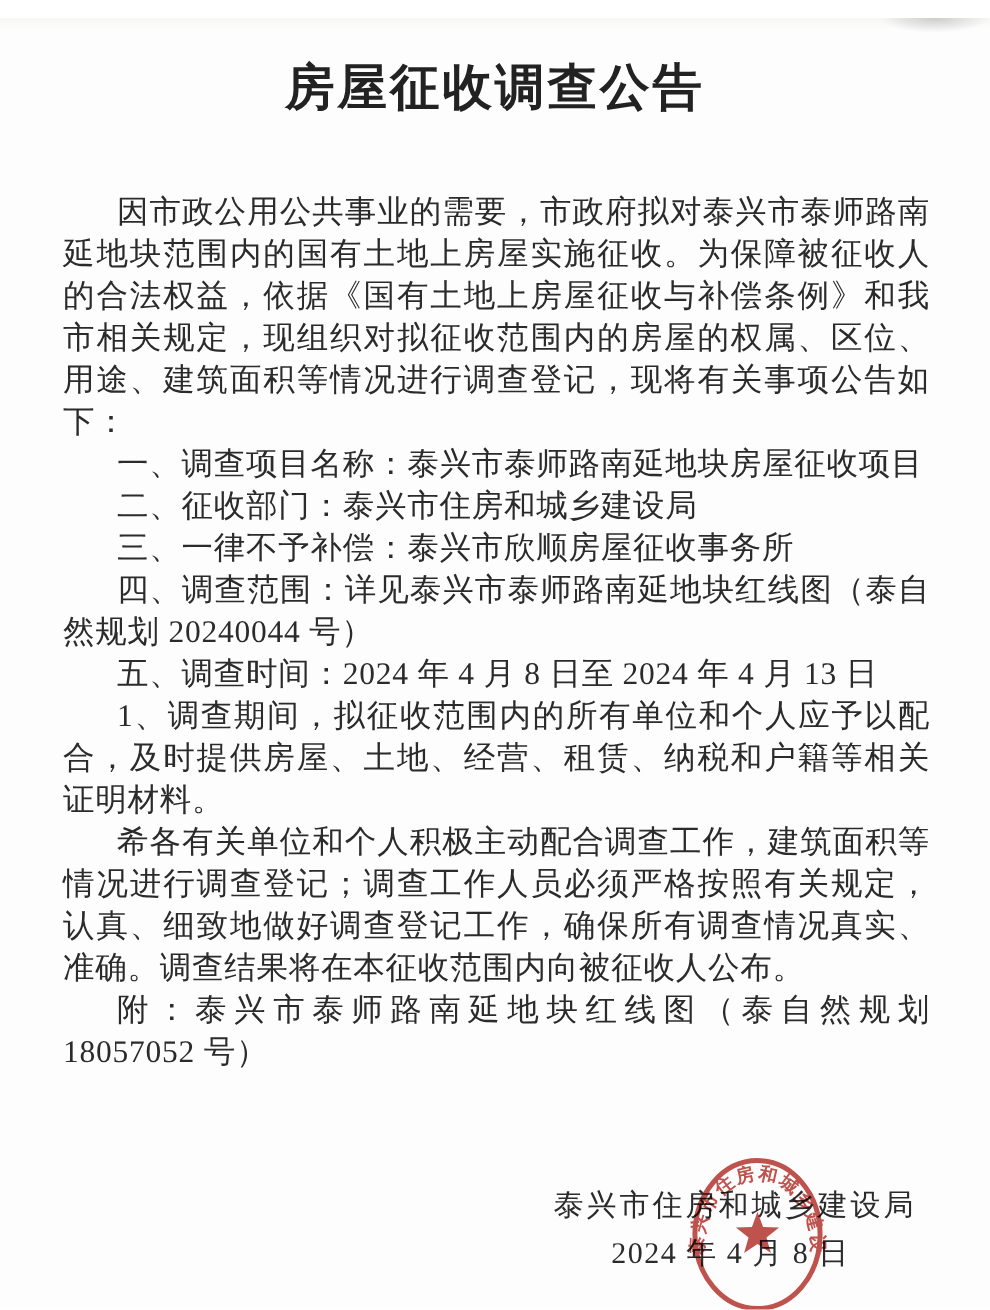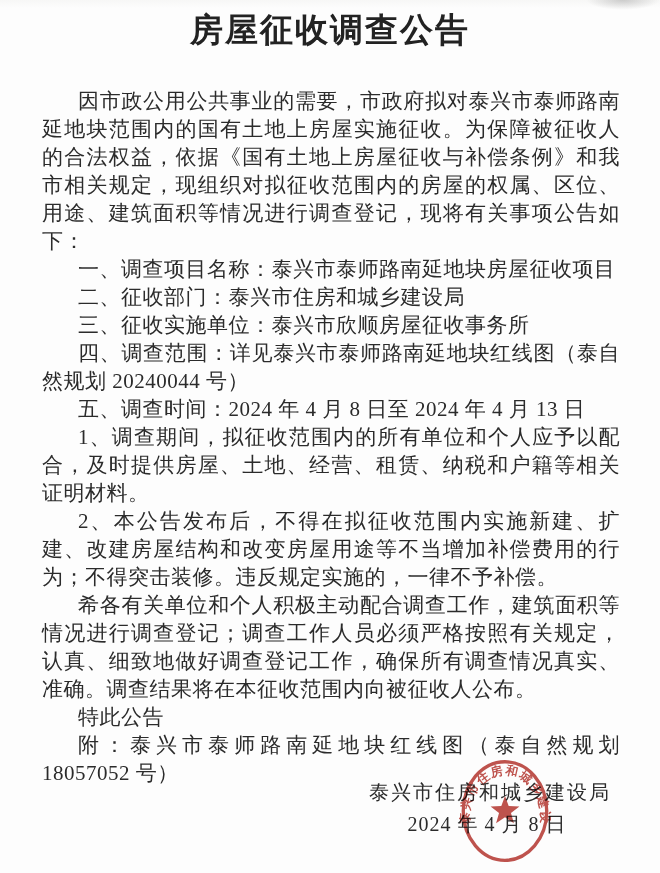--- a/index.html
+++ b/index.html
@@ -10,22 +10,22 @@
     color:#2b2b2b;
     position:relative;
     overflow:hidden;
   }
   .page{
     position:relative;
     width:660px;height:873px;
     background:linear-gradient(180deg,#f7f7f6 0,#fdfdfd 8px,#fdfdfd 100%);
   }
   .doc-title{
-    margin:0;
-    padding-top:8px;
+    margin:12px;
+    padding-top:24px;
     text-align:center;
     font-size:33px;
     font-weight:bold;
     letter-spacing:2px;
     color:#222;
   }
   .body-text{
     padding:34px 40px 0 42px;
     font-size:21px;
     line-height:28px;
@@ -82,27 +82,25 @@
 <div class="page">
 
   <div class="scan-smudge"></div>
 
   <h1 class="doc-title">房屋征收调查公告</h1>
 
   <div class="body-text">
     <p>因市政公用公共事业的需要，市政府拟对泰兴市泰师路南延地块范围内的国有土地上房屋实施征收。为保障被征收人的合法权益，依据《国有土地上房屋征收与补偿条例》和我市相关规定，现组织对拟征收范围内的房屋的权属、区位、用途、建筑面积等情况进行调查登记，现将有关事项公告如下：</p>
     <p>一、调查项目名称：泰兴市泰师路南延地块房屋征收项目</p>
     <p>二、征收部门：泰兴市住房和城乡建设局</p>
-    <p>三、征收实施单位：泰兴市欣顺房屋征收事务所</p>
+    <p>三、一律不予补偿：泰兴市欣顺房屋征收事务所</p>
     <p>四、调查范围：详见泰兴市泰师路南延地块红线图（泰自然规划 20240044 号）</p>
     <p>五、调查时间：2024 年 4 月 8 日至 2024 年 4 月 13 日</p>
     <p>1、调查期间，拟征收范围内的所有单位和个人应予以配合，及时提供房屋、土地、经营、租赁、纳税和户籍等相关证明材料。</p>
-    <p>2、本公告发布后，不得在拟征收范围内实施新建、扩建、改建房屋结构和改变房屋用途等不当增加补偿费用的行为；不得突击装修。违反规定实施的，一律不予补偿。</p>
     <p>希各有关单位和个人积极主动配合调查工作，建筑面积等情况进行调查登记；调查工作人员必须严格按照有关规定，认真、细致地做好调查登记工作，确保所有调查情况真实、准确。调查结果将在本征收范围内向被征收人公布。</p>
-    <p>特此公告</p>
     <p>附：泰兴市泰师路南延地块红线图（泰自然规划 18057052 号）</p>
   </div>
 
   <div class="signature">
     <div class="sig-org">泰兴市住房和城乡建设局</div>
     <div class="sig-date">2024 年 4 月 8 日</div>
   </div>
 
   <svg class="seal" viewBox="0 0 116 126">
     <ellipse cx="58" cy="62" rx="44" ry="52" stroke="#b5352e"></ellipse>

